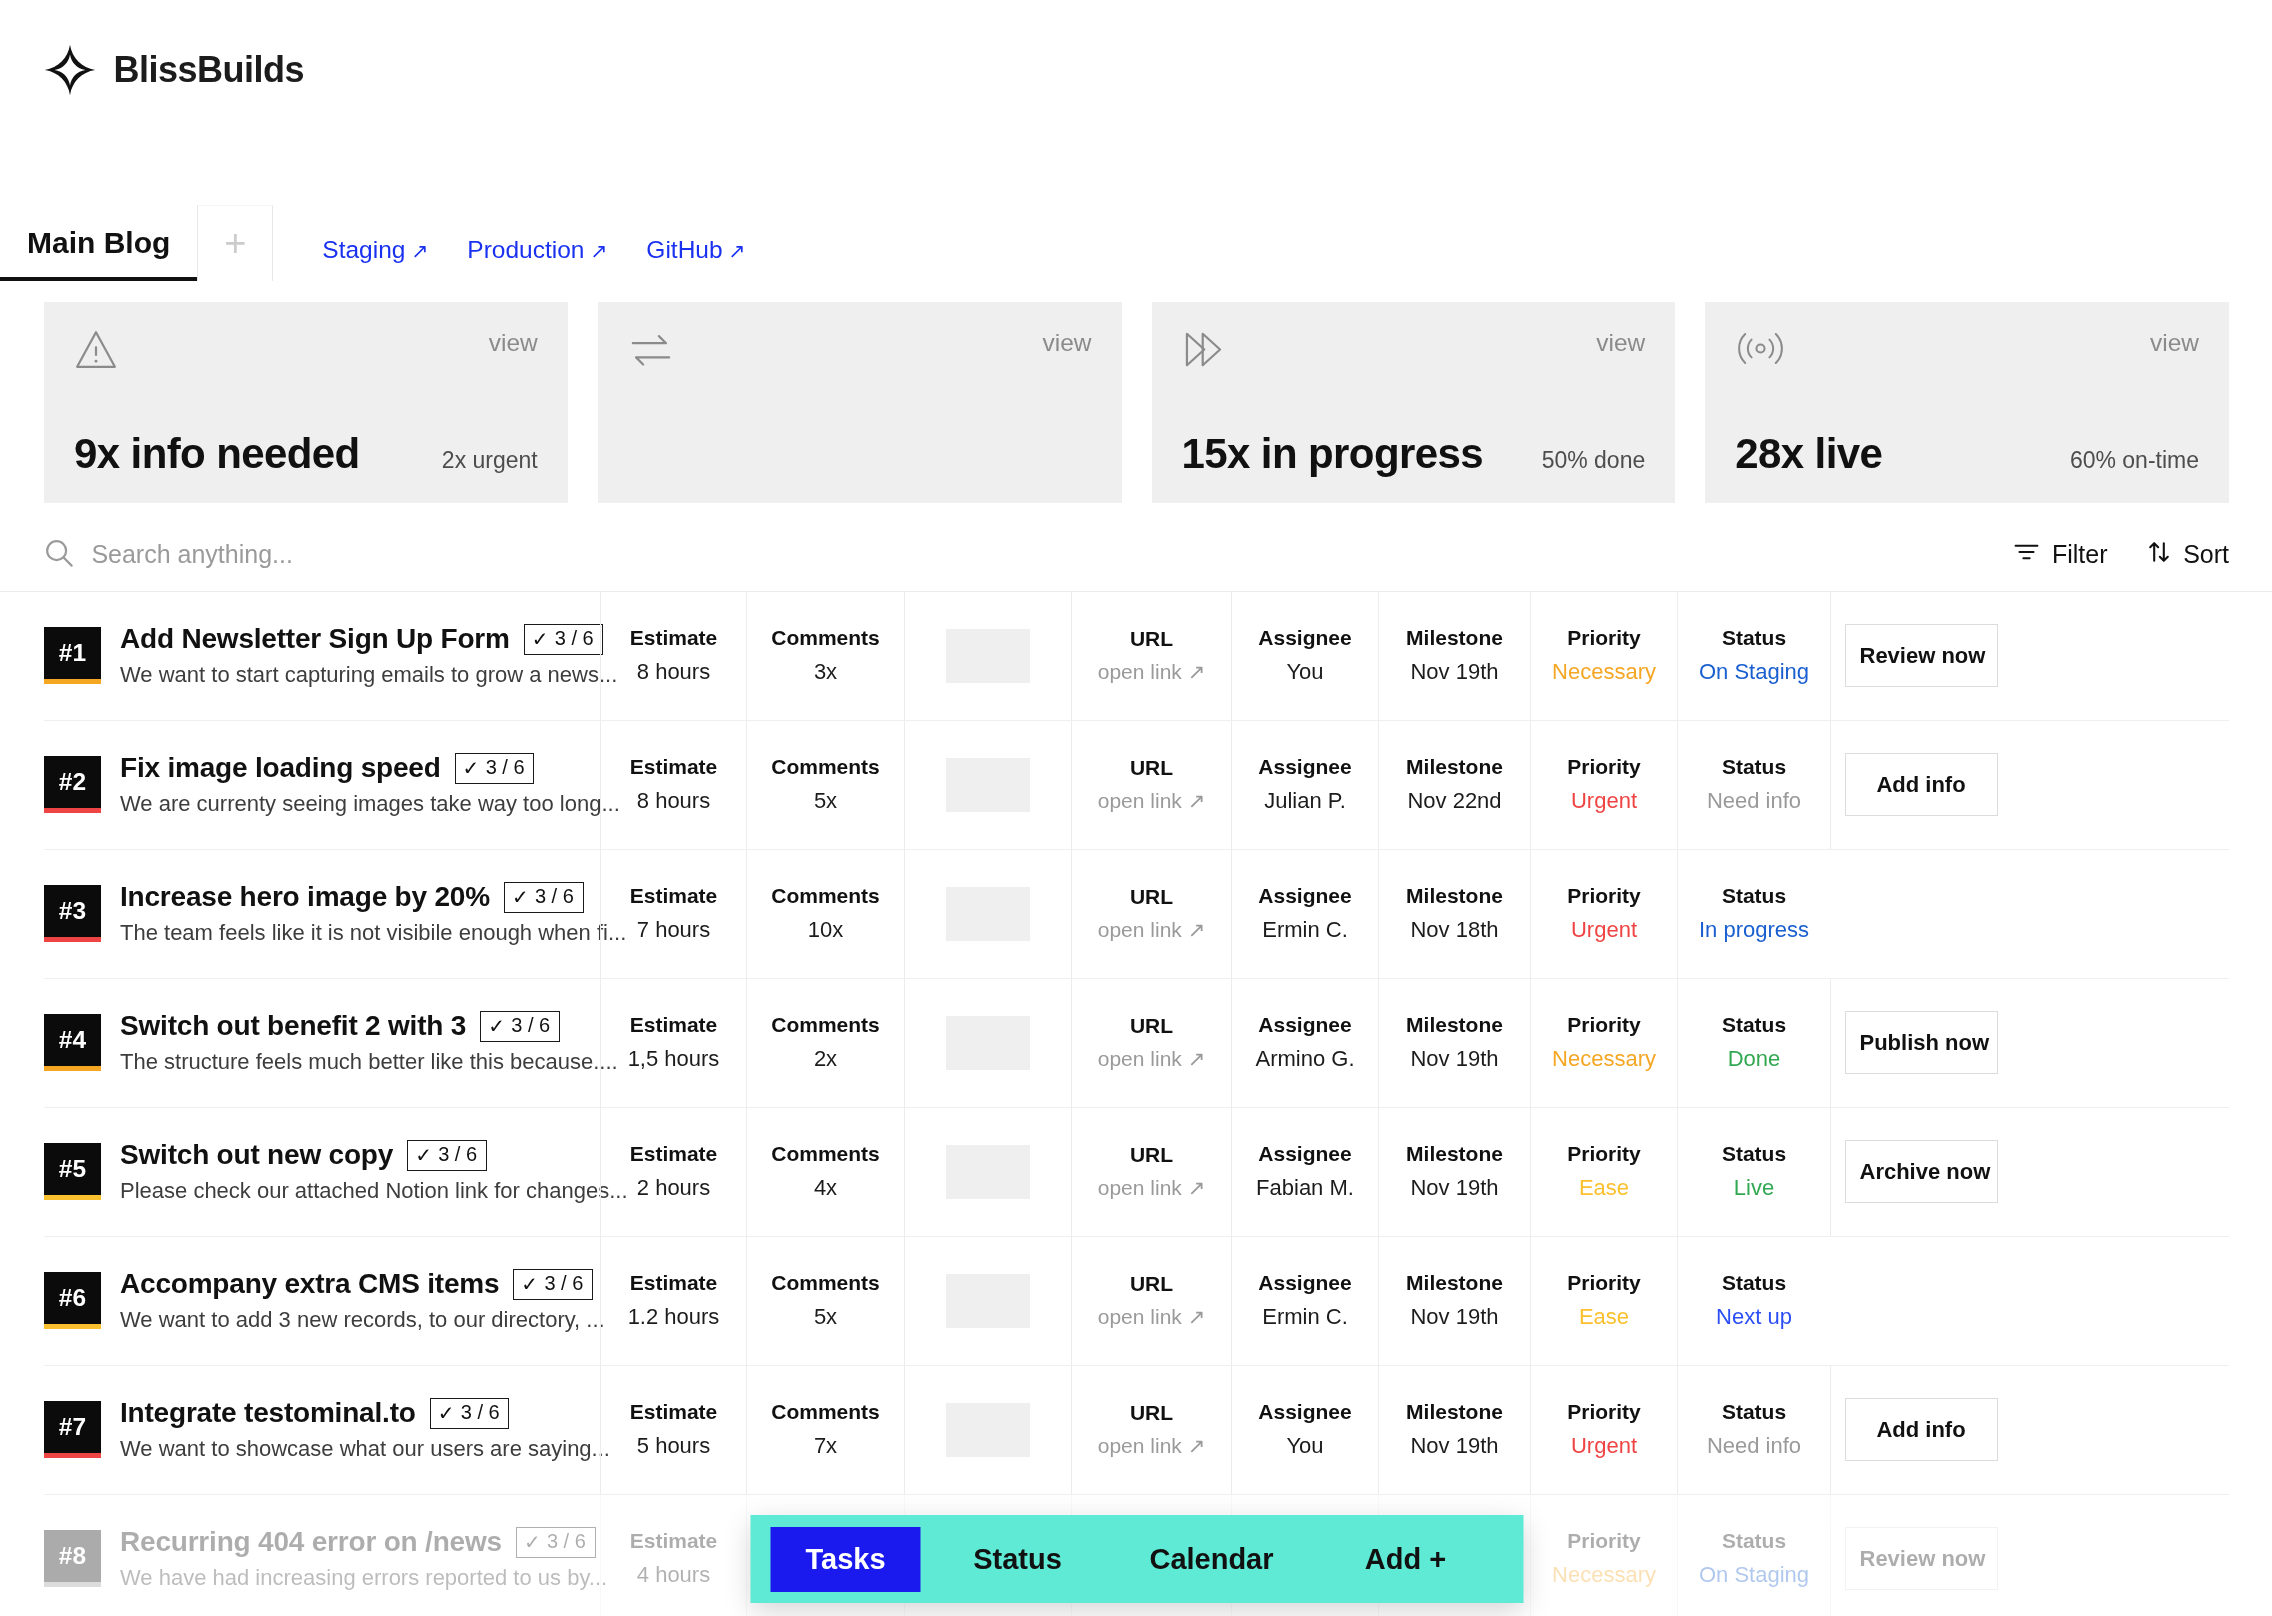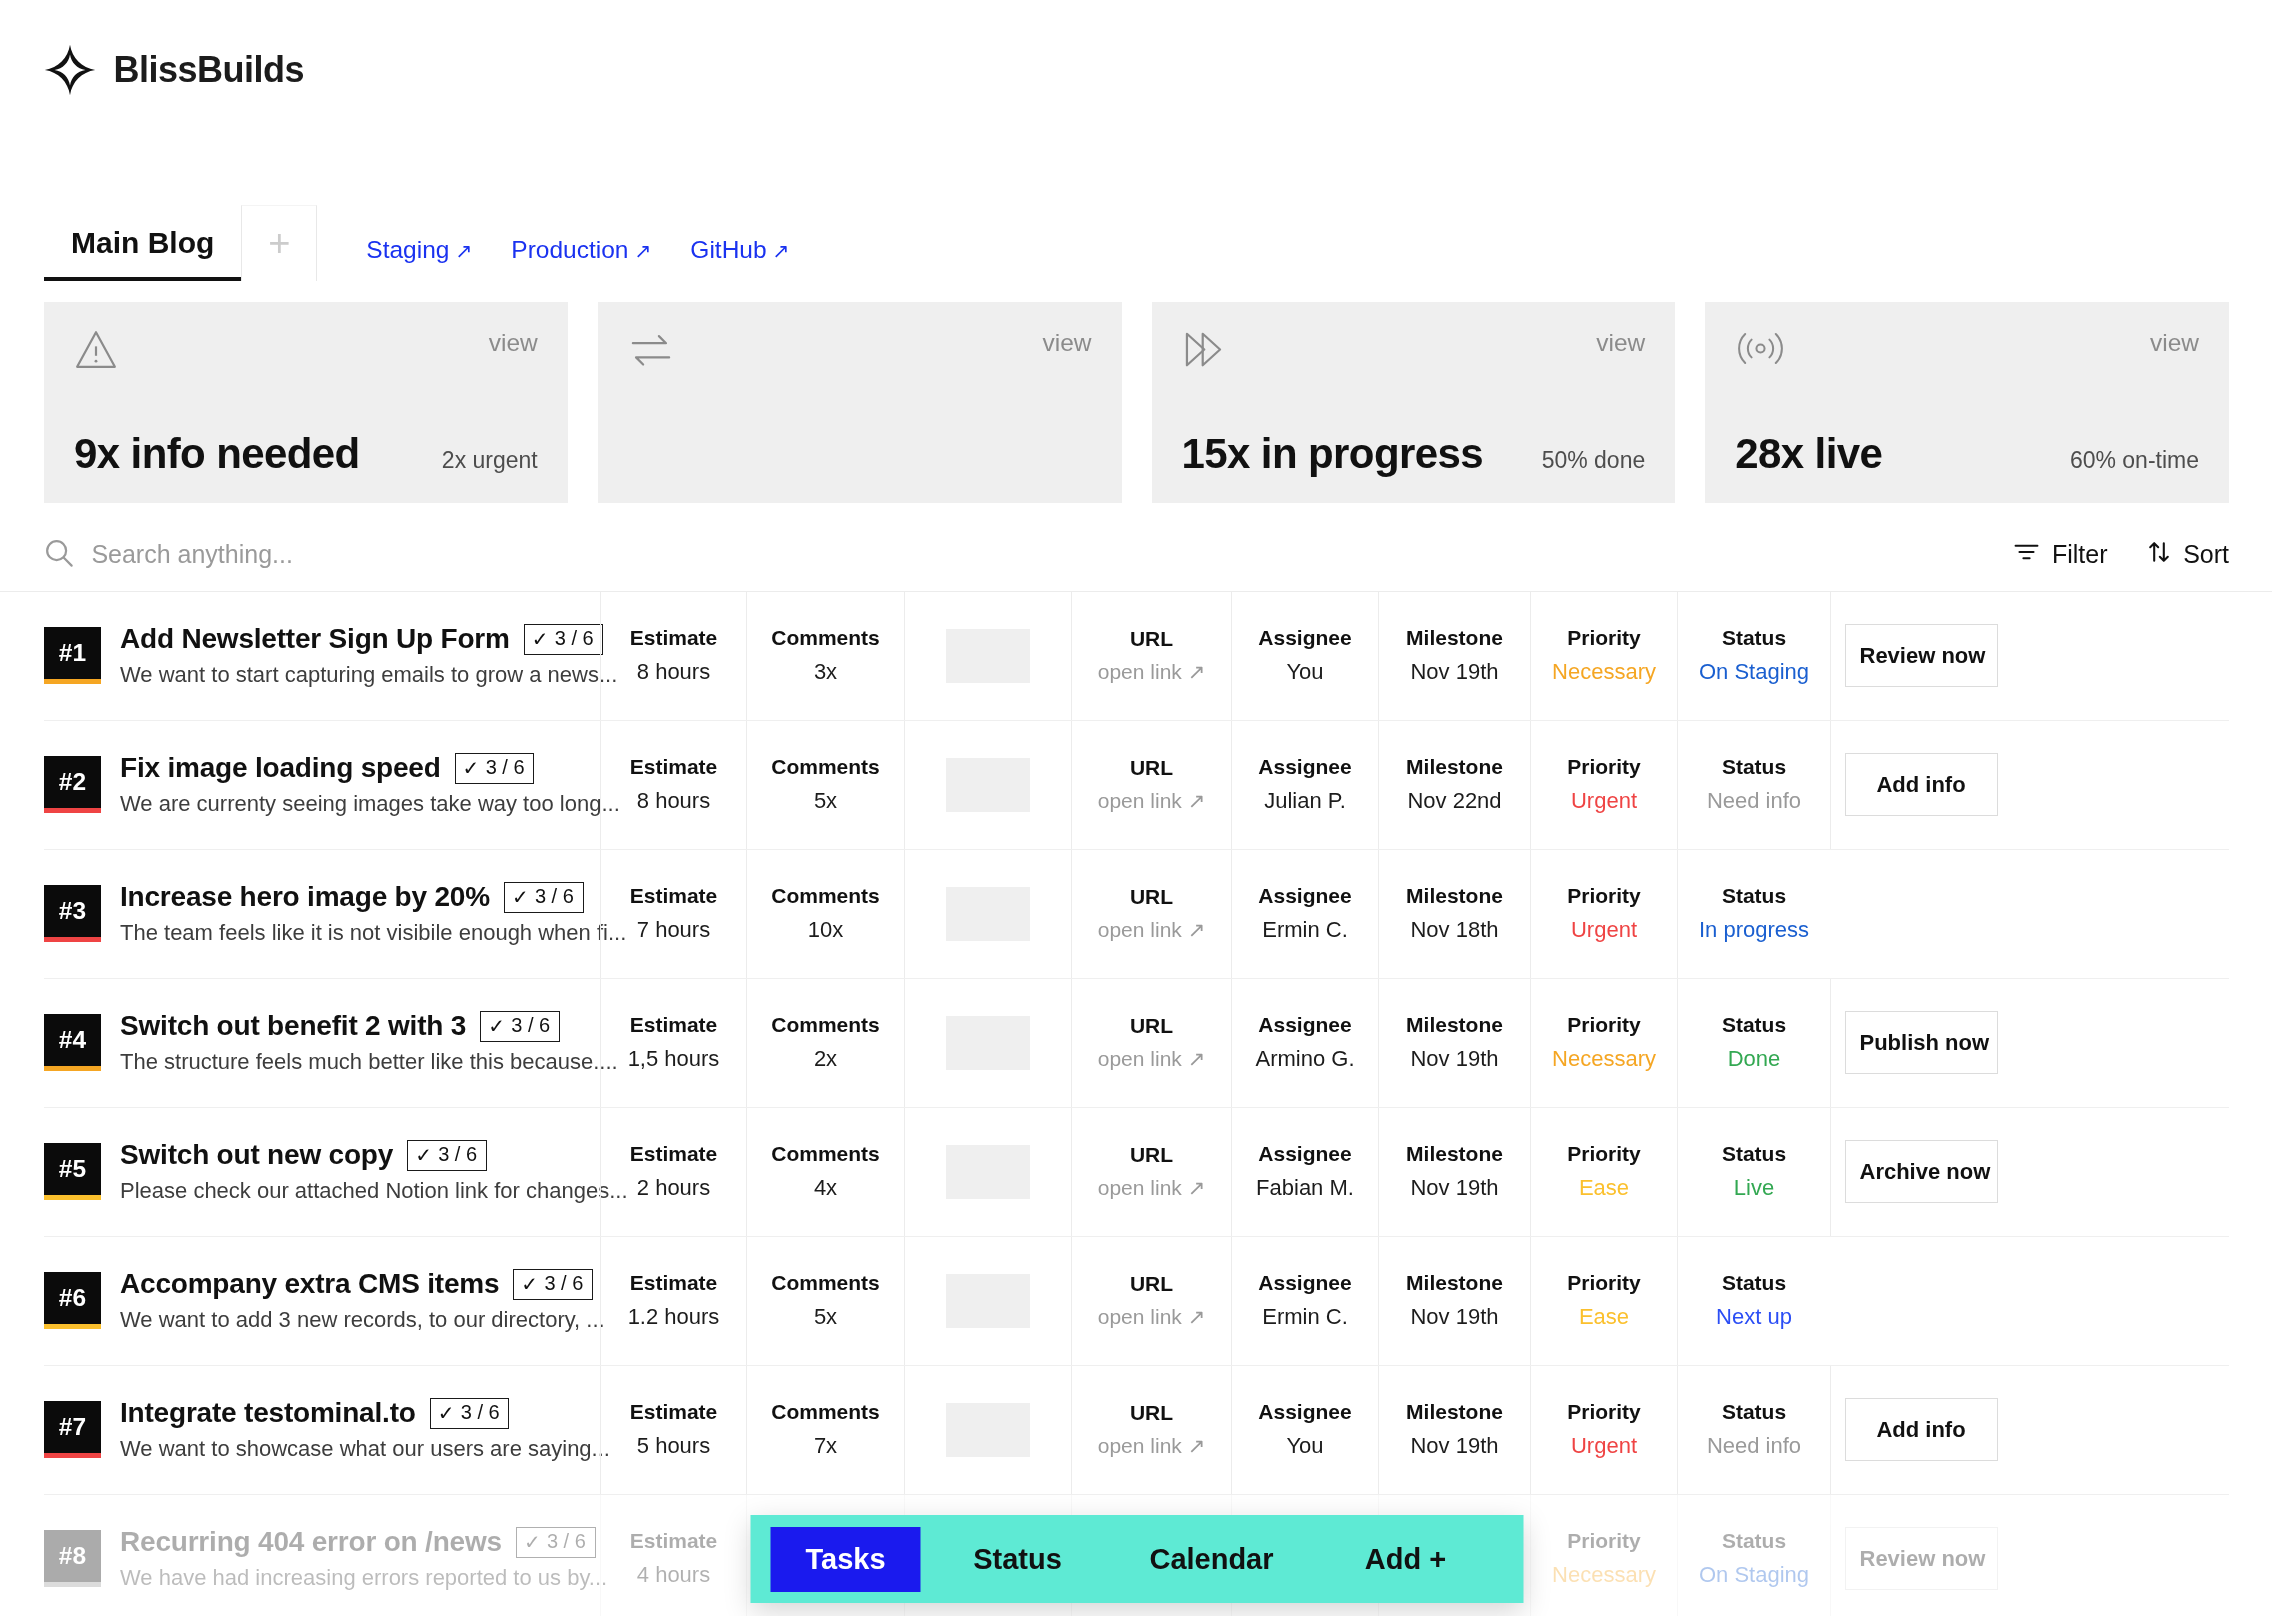--- a/index.html
+++ b/index.html
@@ -27,21 +27,20 @@
   }
   .nav { display: flex; align-items: center; gap: 44px; }
   .nav-link {
     font-size: 28px; color: #111111; white-space: nowrap; cursor: pointer;
   }
   .nav-link.active { font-weight: 700; }
 
   
   .tabs-row {
     display: flex; align-items: flex-end;
-    padding-left: 44px;
     height: 76px;
     margin-top: 65px;
   }
   .tab-main {
     font-size: 30px; font-weight: 700; color: #111;
     padding: 0 27px 17.4px 27px;
     border-bottom: 4px solid #111111;
     cursor: pointer; white-space: nowrap;
   }
   .tab-add {

